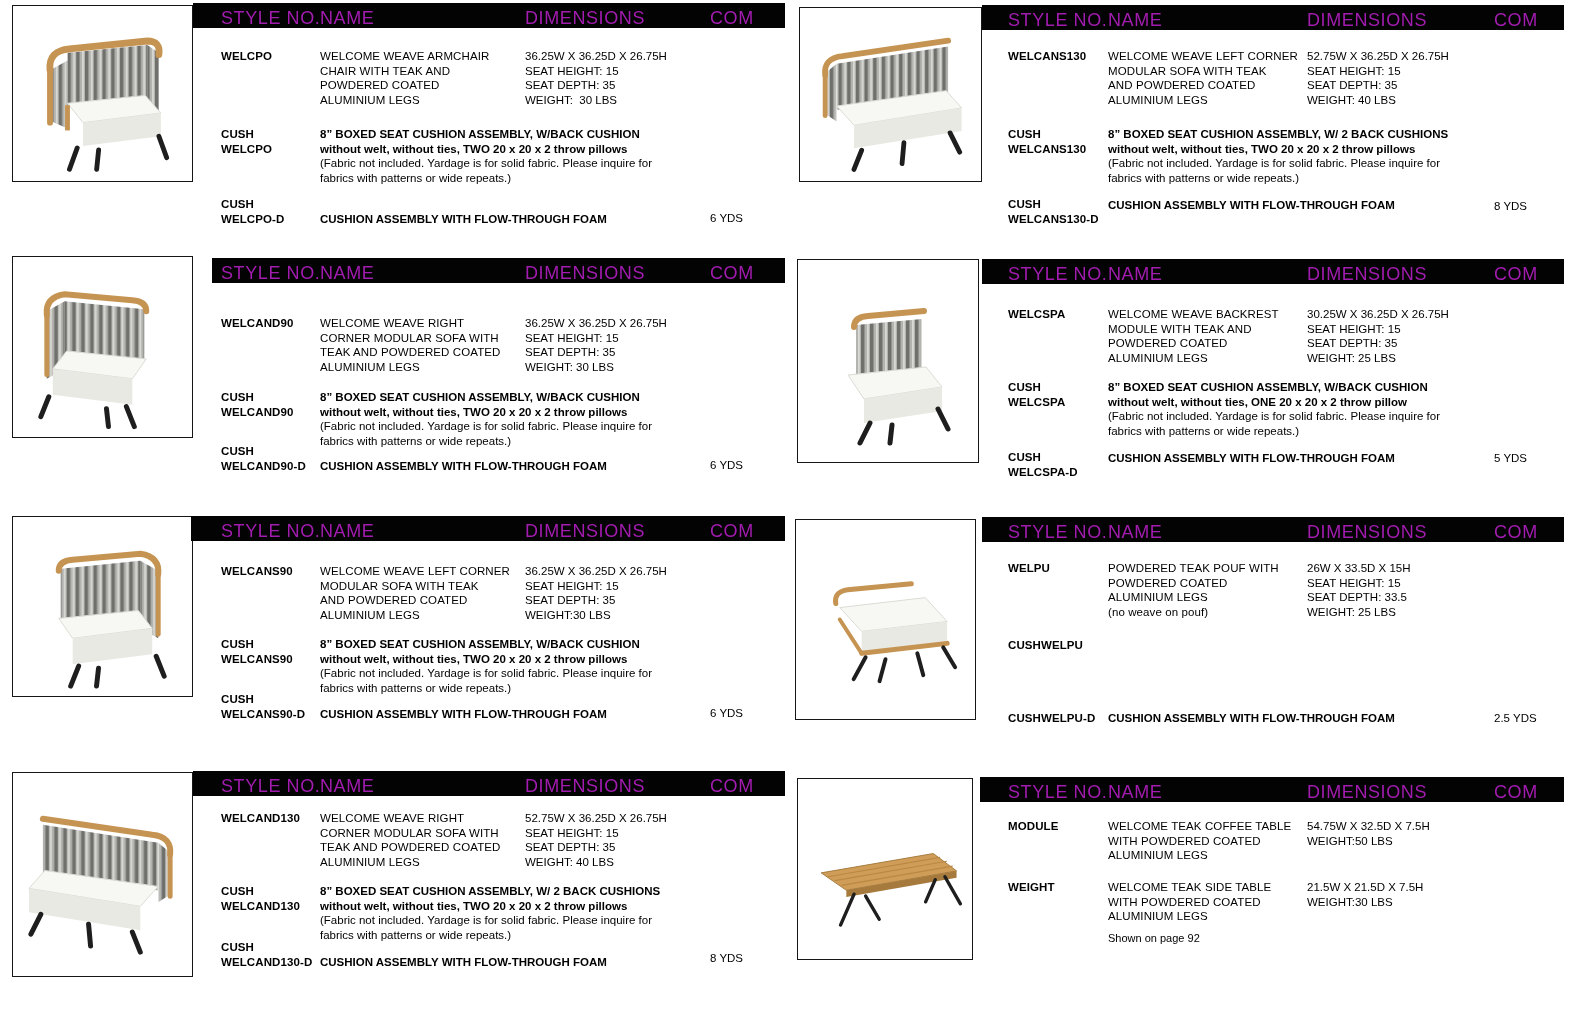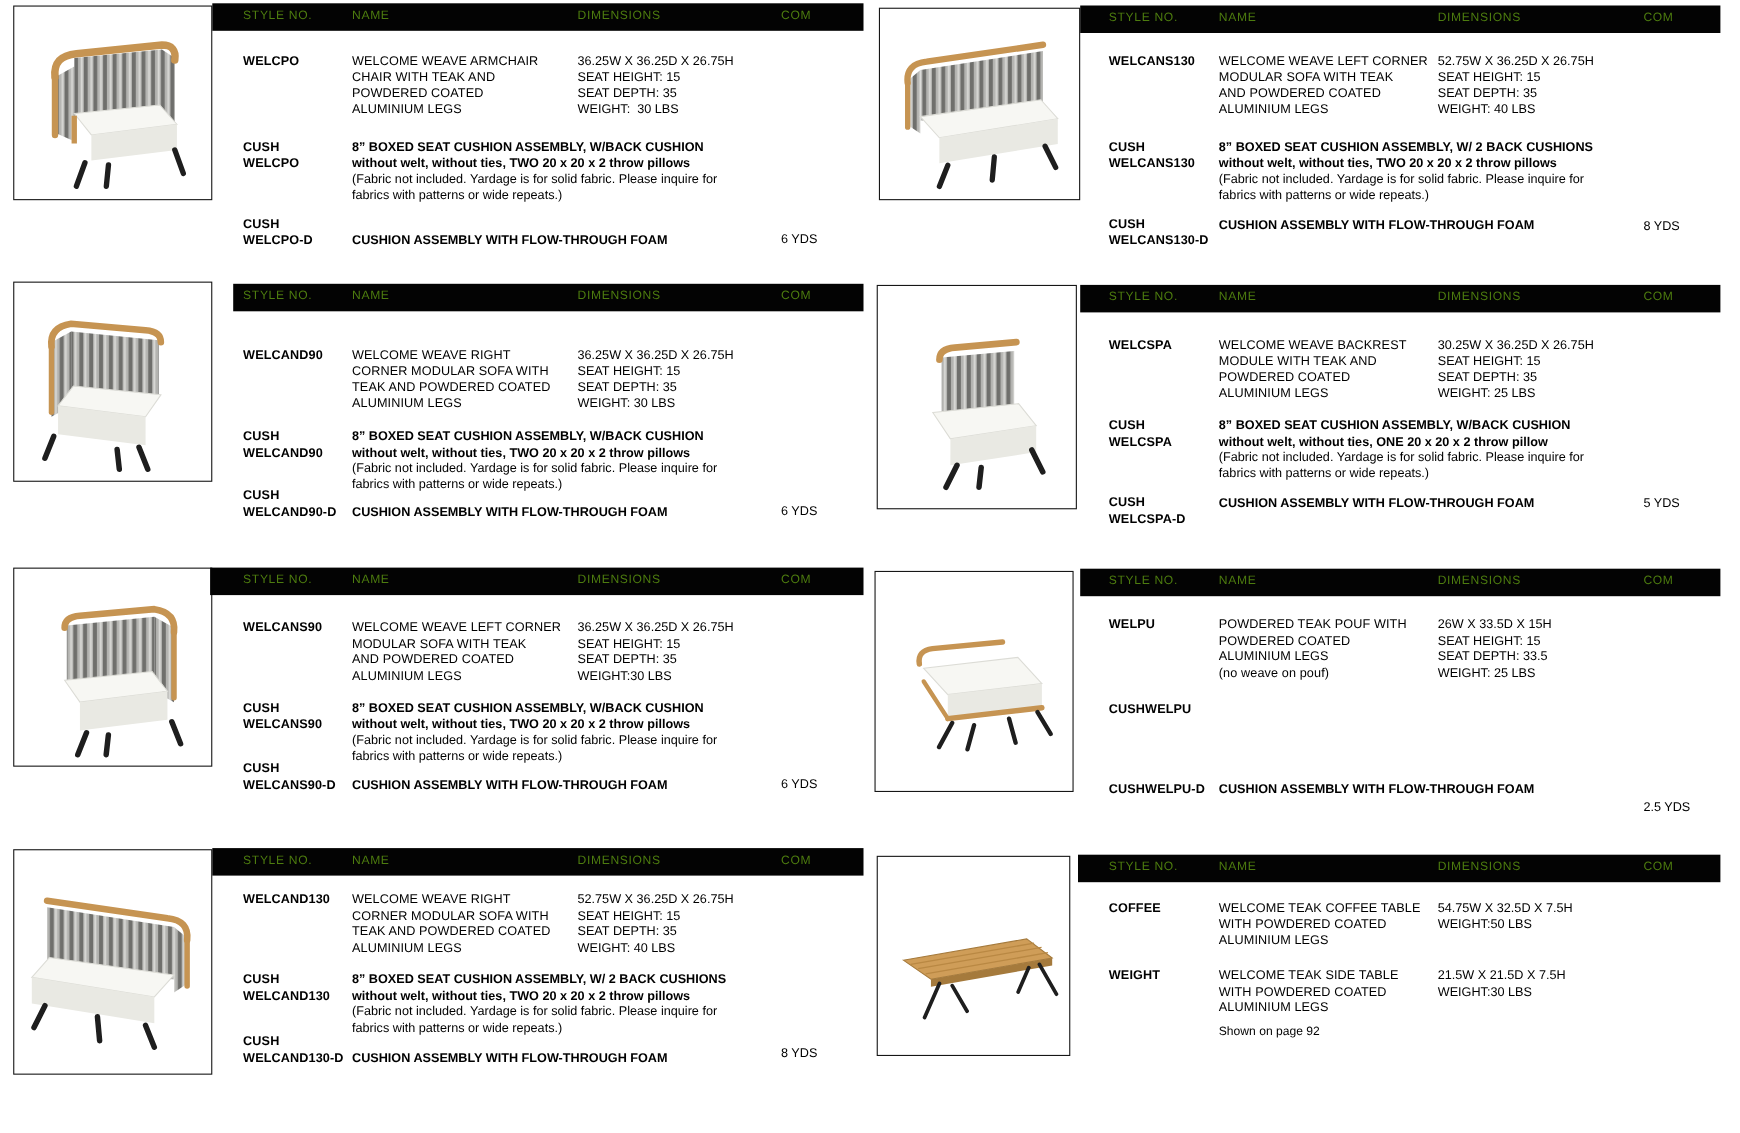--- a/index.html
+++ b/index.html
@@ -1,21 +1,21 @@
 <!DOCTYPE html>
 <html><head>
 <meta charset="utf-8">
 <style>
   html,body{margin:0;padding:0;background:#fff;}
   .page{position:relative;width:1582px;height:1030px;background:#fff;overflow:hidden;
         font-family:"Liberation Sans",sans-serif;color:#000;}
   .frame{position:absolute;border:1.5px solid #161616;background:#fff;box-sizing:border-box;}
   .frame svg{width:100%;height:100%;display:block;}
   .bar{position:absolute;height:25px;background:#030303;}
-  .hlabel{position:absolute;color:#4d7c0f;font-size:11px;letter-spacing:.6px;white-space:nowrap;}
+  .hlabel{position:absolute;color:#a21caf;font-size:18px;letter-spacing:.6px;white-space:nowrap;}
   .txt{position:absolute;white-space:pre-wrap;line-height:14.7px;font-size:11.5px;}
   .style-no{font-weight:700;letter-spacing:.1px;}
   .name{font-weight:400;width:210px;letter-spacing:.1px;}
   .dims{width:200px;}
   .desc{width:445px;}
   .desc b{font-weight:700;}
   .desc.bold{font-weight:700;width:445px;}
   .com{white-space:nowrap;}
   .note{font-weight:400;font-size:11px;}
 </style>
@@ -262,21 +262,21 @@
 POWDERED COATED
 ALUMINIUM LEGS
 (no weave on pouf)</div>
     <div class="txt dims" style="left: 1307px; top: 561px; width: 200px;">26W X 33.5D X 15H
 SEAT HEIGHT: 15
 SEAT DEPTH: 33.5
 WEIGHT: 25 LBS</div>
     <div class="txt style-no" style="left: 1008px; top: 638px; width: 100px;">CUSHWELPU</div>
     <div class="txt style-no" style="left: 1008px; top: 711px; width: 110px;">CUSHWELPU-D</div>
     <div class="txt desc bold" style="left: 1108px; top: 711px; width: 445px;">CUSHION ASSEMBLY WITH FLOW-THROUGH FOAM</div>
-    <div class="txt com" style="left: 1494px; top: 711px; width: 70px; margin-top: 16px;">2.5 YDS</div>
+    <div class="txt com" style="left: 1494px; top: 711px; width: 70px;">2.5 YDS</div>
     <div class="frame" style="left: 12px; top: 772px; width: 181px; height: 205px;">
       <svg viewBox="0 0 180 180">
         <defs>
           <pattern id="wv6" width="9" height="12" patternUnits="userSpaceOnUse">
             <rect width="9" height="12" fill="#b3b3b0"></rect>
             <rect width="3.5" height="12" fill="#6f6f6c"></rect>
             <rect x="6" width="1.8" height="12" fill="#d8d8d5"></rect>
           </pattern>
         </defs>
         <g transform="translate(180,0) scale(-1,1)">
@@ -327,21 +327,21 @@
         <path d="M31,98 L147,78 M38,102 L154,82 M45,107 L160,87" stroke="#b98843" stroke-width="1.2"></path>
         <polygon points="50,112 164,92 164,99 50,119" fill="#a57a3c"></polygon>
         <path d="M58,116 L44,148 M70,118 L84,142 M152,98 L168,126 M142,101 L132,124" stroke="#1e1e1e" stroke-width="3.5" stroke-linecap="round"></path>
       </svg>
     </div>
     <div class="bar" style="left: 980px; top: 777px; width: 584px;"></div>
     <div class="hlabel" style="left: 1008px; top: 782px;">STYLE NO.</div>
     <div class="hlabel" style="left: 1108px; top: 782px;">NAME</div>
     <div class="hlabel" style="left: 1307px; top: 782px;">DIMENSIONS</div>
     <div class="hlabel" style="left: 1494px; top: 782px;">COM</div>
-    <div class="txt style-no" style="left: 1008px; top: 819px; width: 95px;">COFFEE</div>
+    <div class="txt style-no" style="left: 1008px; top: 819px; width: 95px;">MODULE</div>
     <div class="txt name" style="left: 1108px; top: 819px; width: 210px;">WELCOME TEAK COFFEE TABLE
 WITH POWDERED COATED
 ALUMINIUM LEGS</div>
     <div class="txt dims" style="left: 1307px; top: 819px; width: 200px;">54.75W X 32.5D X 7.5H
 WEIGHT:50 LBS</div>
     <div class="txt style-no" style="left: 1008px; top: 880px; width: 95px;">WEIGHT</div>
     <div class="txt name" style="left: 1108px; top: 880px; width: 210px;">WELCOME TEAK SIDE TABLE
 WITH POWDERED COATED
 ALUMINIUM LEGS</div>
     <div class="txt dims" style="left: 1307px; top: 880px; width: 200px;">21.5W X 21.5D X 7.5H

